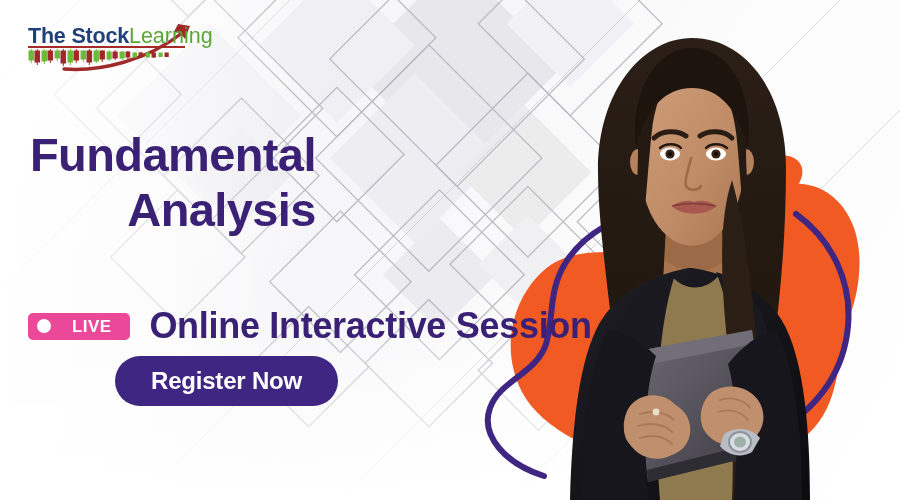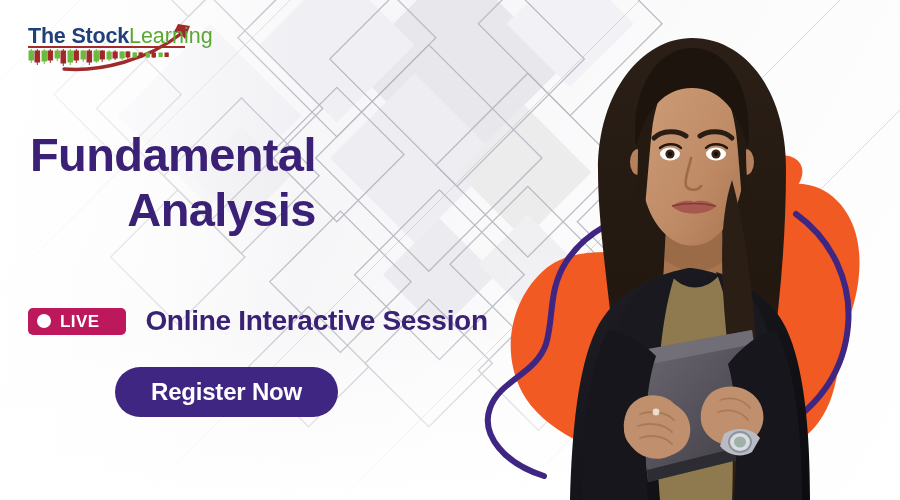--- a/index.html
+++ b/index.html
@@ -86,52 +86,52 @@
     position: absolute;
     left: 28px;
     top: 305px;
     display: flex;
     align-items: center;
     gap: 19px;
   }
   .live-badge {
     display: flex;
     align-items: center;
-    gap: 9px;
-    background: #be185d;
+    gap: 21px;
+    background: #ec4899;
     border-radius: 5px;
-    padding: 5px 27px 5px 9px;
+    padding: 5px 19px 5px 9px;
     height: 17px;
   }
   .live-dot {
     width: 14px;
     height: 14px;
     border-radius: 50%;
     background: #ffffff;
     flex: none;
   }
   .live-text {
     color: #ffffff;
     font-size: 17px;
     font-weight: bold;
     letter-spacing: 0.4px;
     line-height: 17px;
   }
   .session-title {
     color: #3a2175;
-    font-size: 28px;
+    font-size: 36px;
     font-weight: bold;
     letter-spacing: -0.3px;
     white-space: nowrap;
     text-align: center;
   }
   .register-btn {
     position: absolute;
     left: 115px;
-    top: 367px;
+    top: 356px;
     background: #3f2682;
     color: #ffffff;
     border: none;
     border-radius: 30px;
     font-family: "Liberation Sans", sans-serif;
     font-size: 24px;
     font-weight: bold;
     letter-spacing: -0.2px;
     padding: 0 36px;
     height: 50px;

